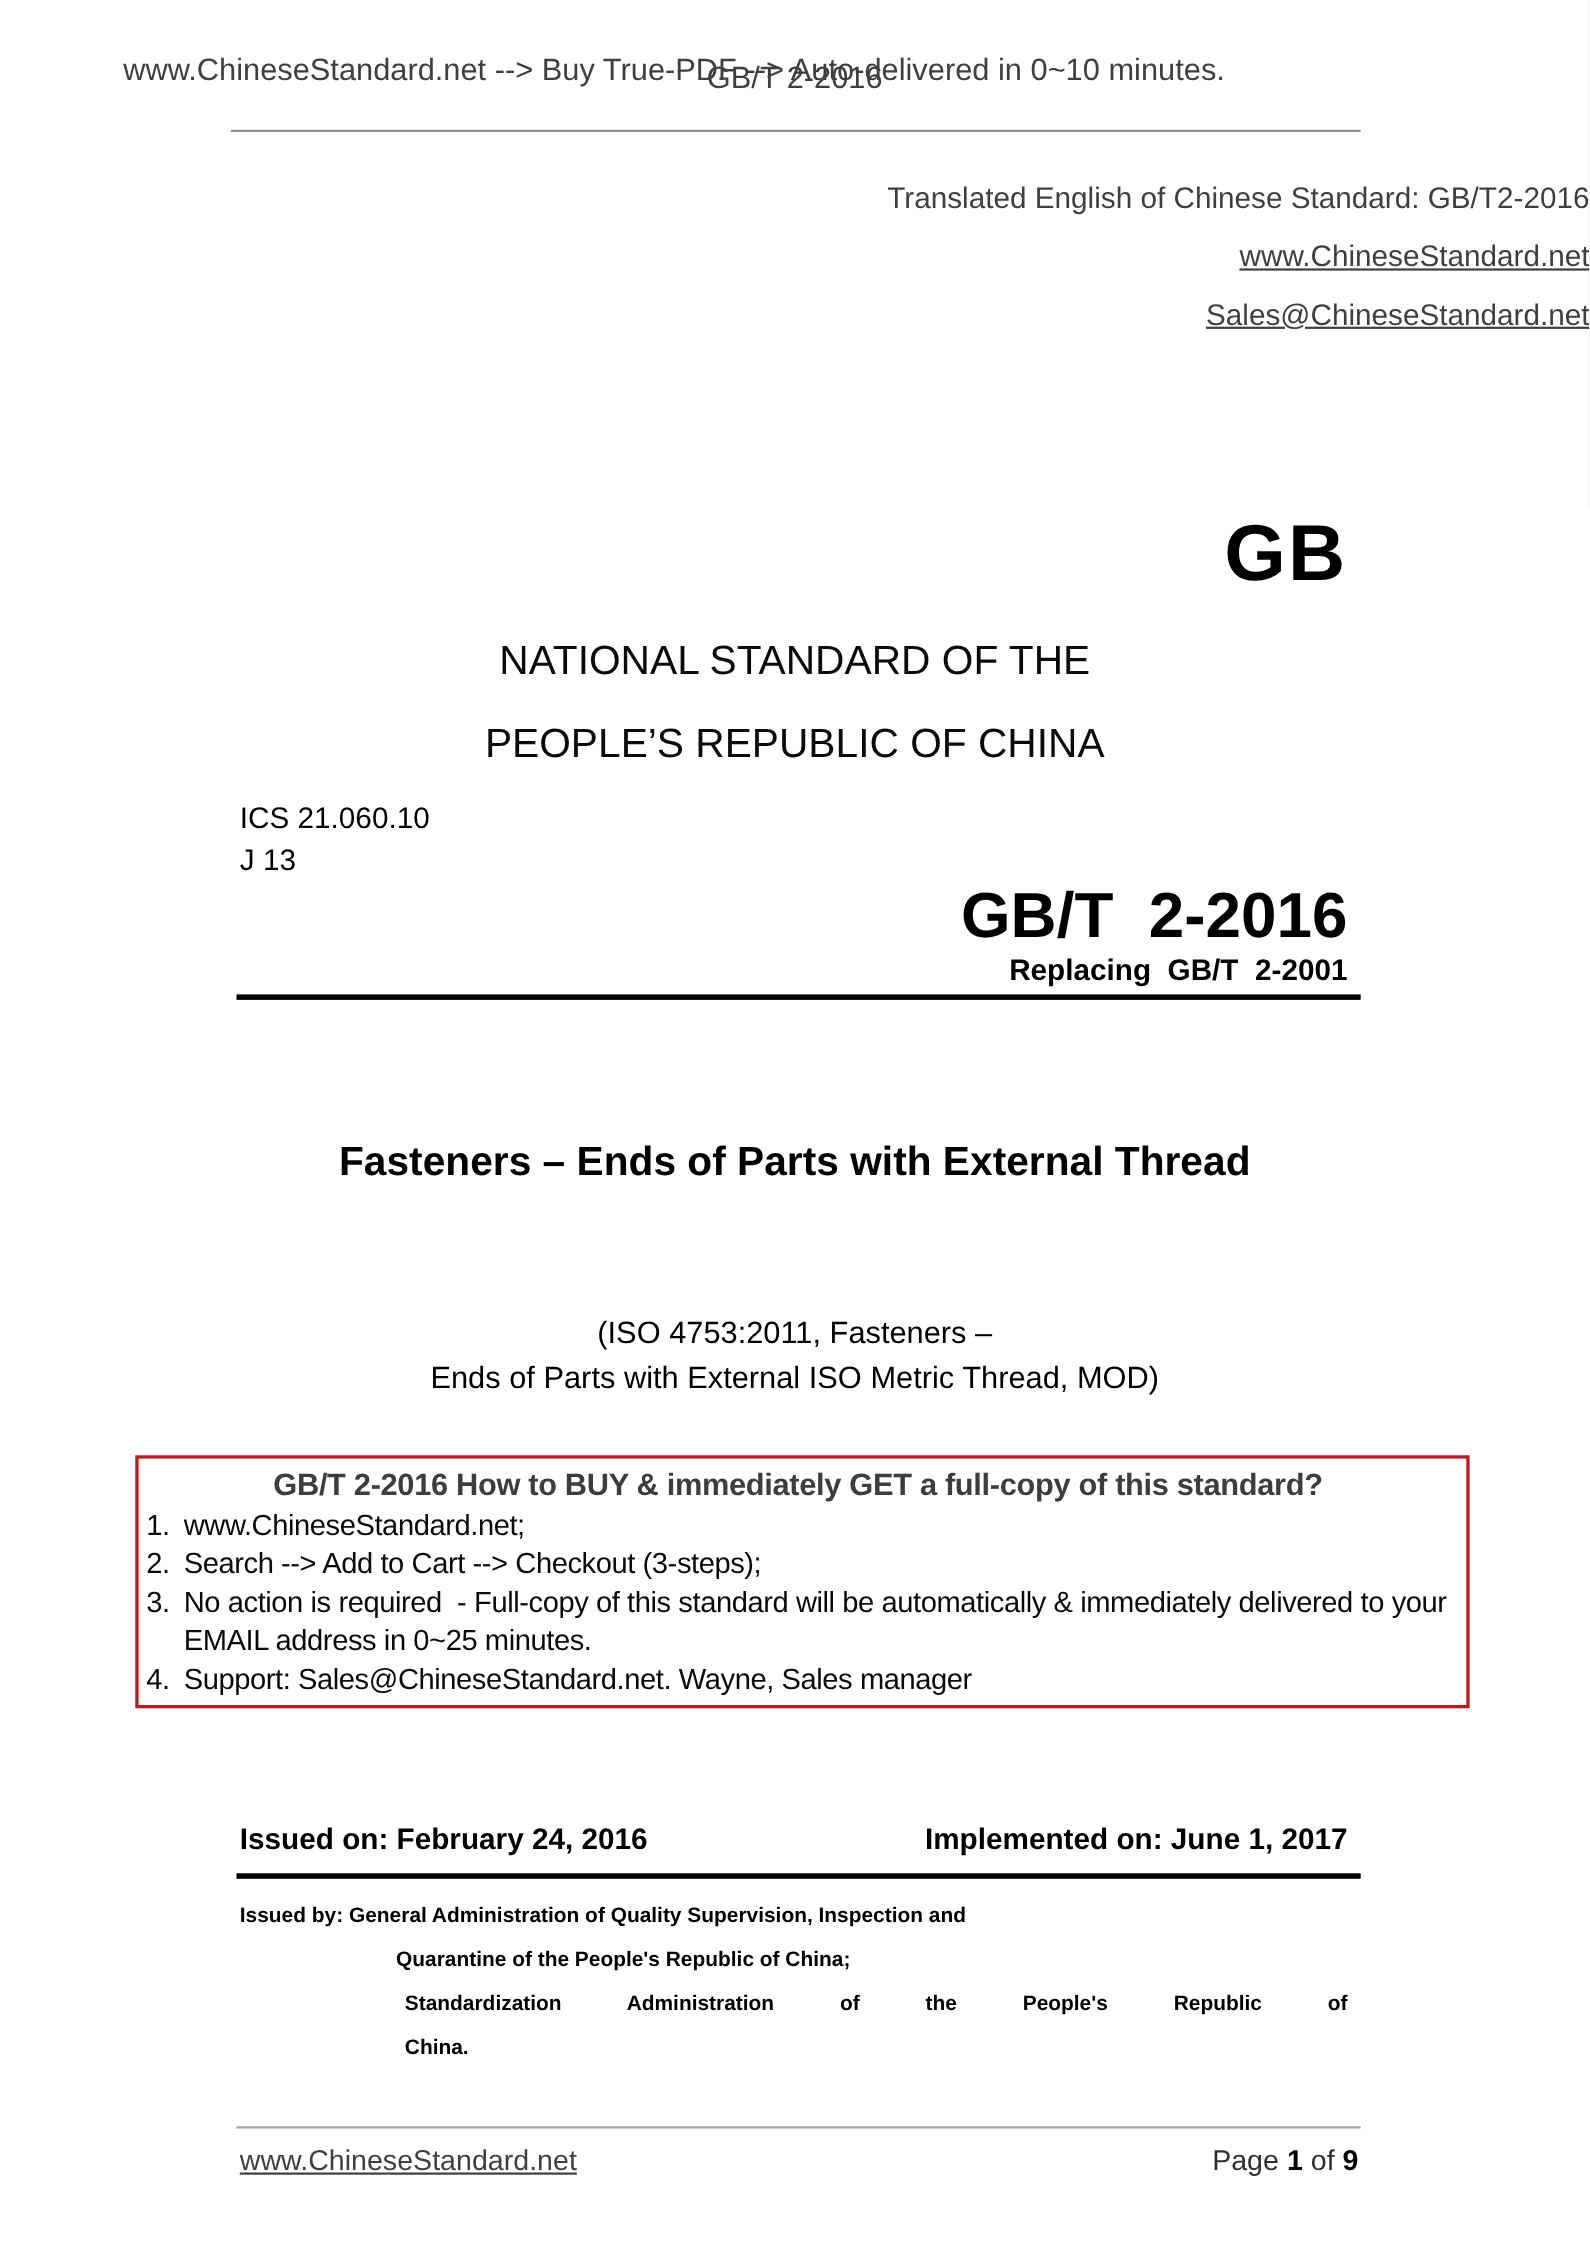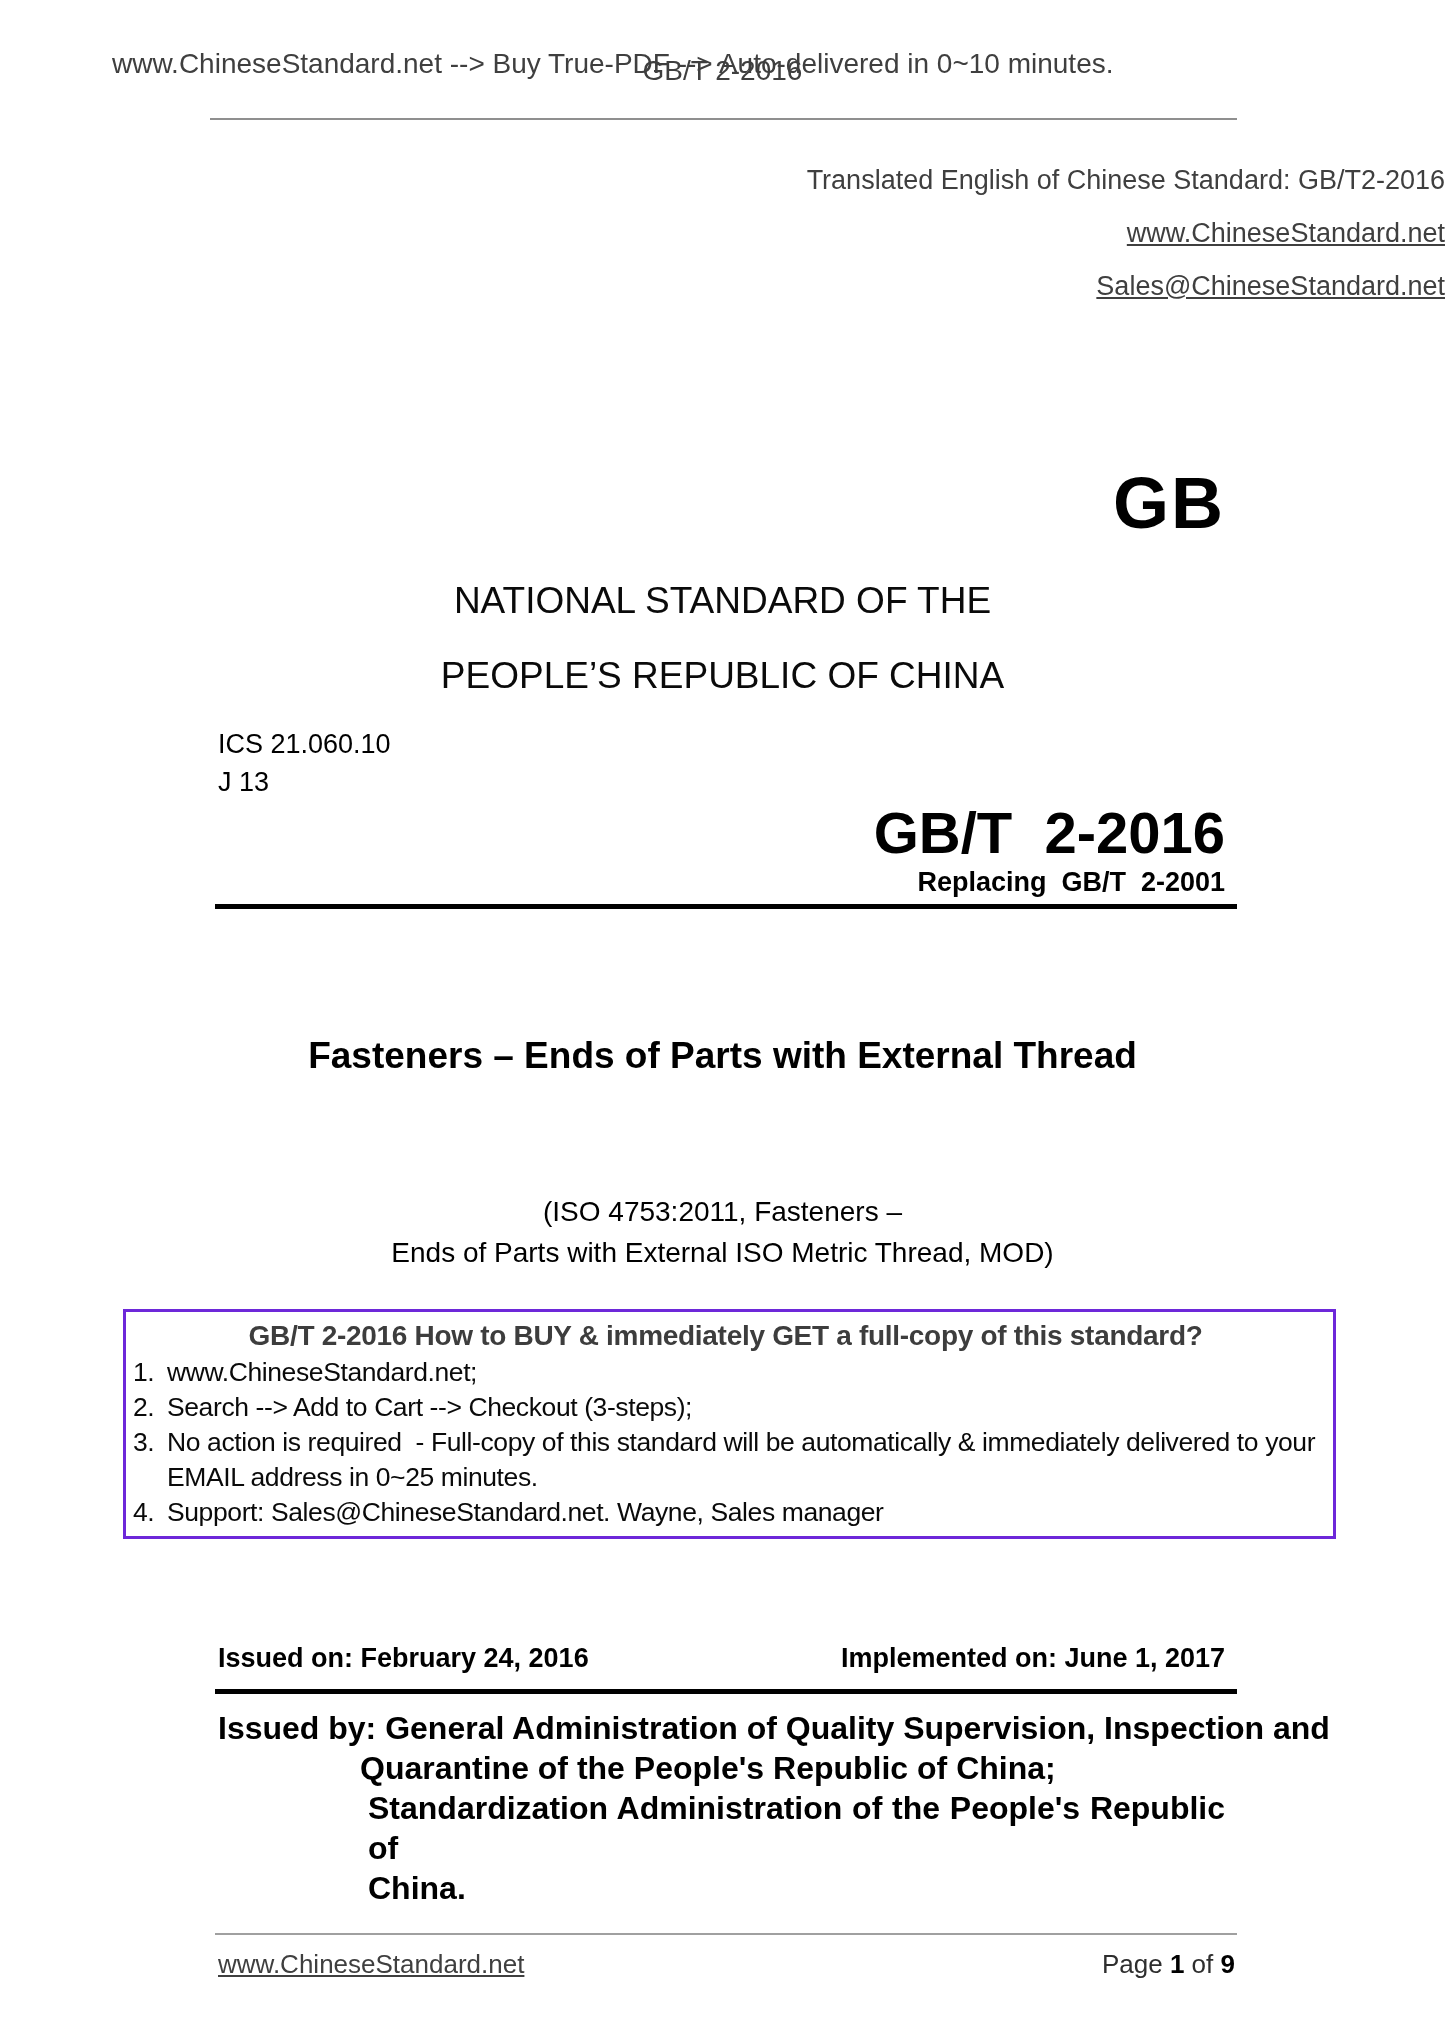--- a/index.html
+++ b/index.html
@@ -55,39 +55,39 @@
   
   .doc-title {
     margin-top: 122px; text-align: center;
     font-size: 37px; font-weight: bold; line-height: 50px;
   }
   
   .iso-ref { margin-top: 110px; text-align: center; }
   .iso-line { font-size: 28px; line-height: 41px; }
   
   .buy-box {
-    margin-top: 36px; margin-left: 123px; width: 1213px;
-    border: 3px solid #6d28d9; padding: 5px 12px 6px 4px;
+    margin-top: 50px; margin-left: 123px; width: 1213px;
+    border: 3px solid #b91c1c; padding: 5px 12px 6px 4px;
   }
   .buy-title {
     text-align: center; font-size: 28px; font-weight: bold;
     color: #3d3d3d; line-height: 38px; letter-spacing: -0.3px;
   }
   .buy-item { display: flex; font-size: 26.5px; line-height: 35px; letter-spacing: -0.4px; color: #0a0a0a; }
   .buy-num { flex: 0 0 37px; padding-left: 3px; }
   .buy-text { flex: 1; white-space: pre-wrap; }
   
   .dates-row {
     display: flex; justify-content: space-between;
     margin: 100px 220px 0 218px;
     font-size: 27px; font-weight: bold; line-height: 38px;
   }
   .rule-thick2 { margin-top: 12px; }
   
-  .issuer { margin-top: 14px; font-weight: bold; font-size: 32px; line-height: 40px; }
+  .issuer { margin-top: 14px; font-weight: bold; font-size: 19px; line-height: 40px; }
   .issuer-l1 { margin-left: 218px; }
   .issuer-l2 { margin-left: 360px; }
   .issuer-l3 {
     margin-left: 368px; width: 857px;
     text-align: justify; text-align-last: justify;
   }
   .issuer-l4 { margin-left: 368px; }
   
   .footer { position: absolute; left: 0; right: 0; top: 1933px; }
   .footer-rule { height: 2px; background: #a0a0a0; margin-left: 215px; width: 1022px; }

